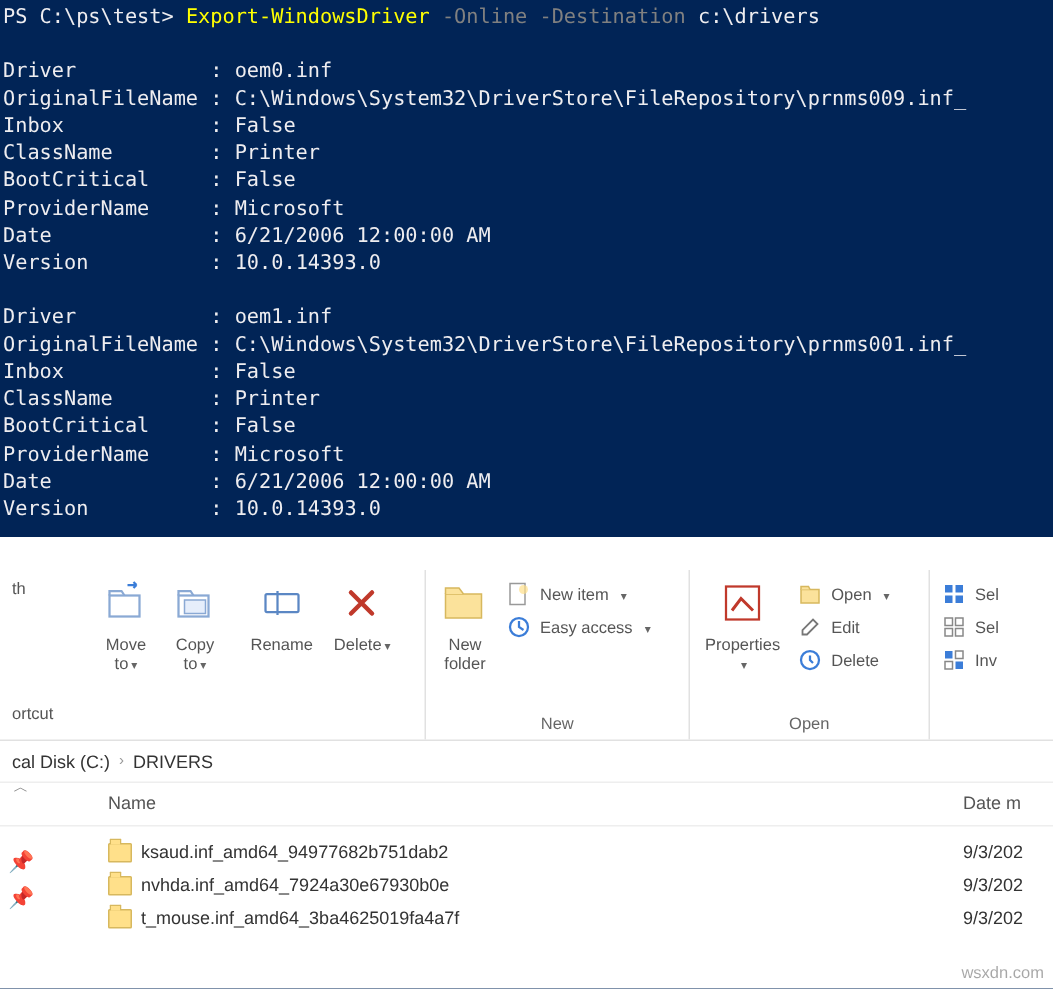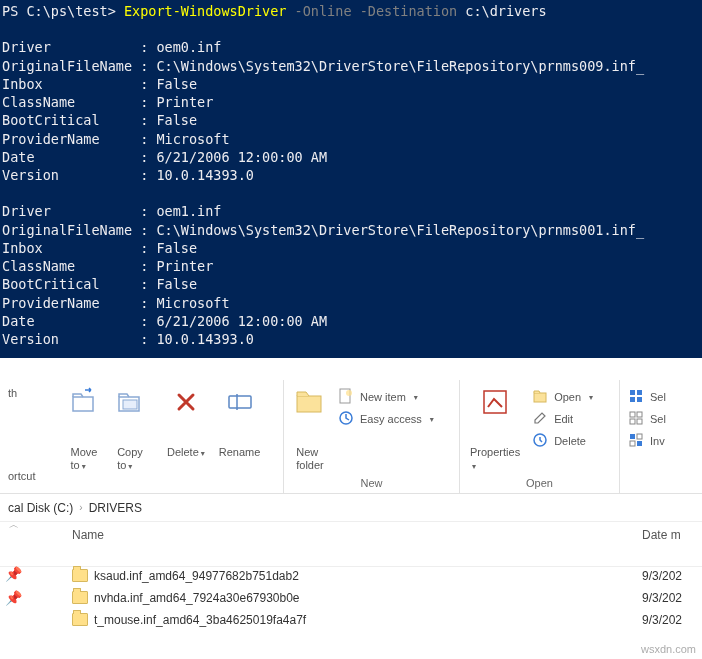--- a/index.html
+++ b/index.html
@@ -13,37 +13,37 @@
     
     .gap { height: 22px; background: #fff; }
     
     .ribbon { background: #fff; border-bottom: 1px solid #e1e1e1; height: 114px; display: flex; font-size: 11px; color: #555; position: relative; }
     .ribbon .left-cut { width: 58px; padding: 6px 0 0 8px; text-align: left; line-height: 1.4; }
     .ribbon .group { display: flex; flex-direction: column; border-right: 1px solid #e1e1e1; padding: 2px 4px 0 4px; position: relative; }
     .ribbon .group-body { display: flex; flex: 1; align-items: flex-start; gap: 2px; }
     .ribbon .group-label { text-align: center; color: #666; font-size: 11px; padding: 2px 0 4px; }
     .big-btn { display: flex; flex-direction: column; align-items: center; justify-content: flex-start; padding: 4px 6px 2px; cursor: pointer; gap: 4px; min-width: 44px; }
     .big-btn .icon-box { width: 32px; height: 32px; display: flex; align-items: center; justify-content: center; margin-bottom:2px; }
-    .big-btn .lbl { text-align: left; line-height: 1.2; margin-top: 22px; }
+    .big-btn .lbl { text-align: center; line-height: 1.2; }
     .small-btn { display: flex; align-items: center; gap: 6px; padding: 2px 4px; cursor: pointer; height: 22px; }
     .small-col { display: flex; flex-direction: column; padding-top: 4px; gap: 0px; }
     .chev { font-size: 8px; color: #666; margin-left: 2px; }
     
     .breadcrumb { display: flex; align-items: center; height: 28px; padding: 2px 8px; font-size: 12px; color: #333; border-bottom: 1px solid #eee; }
     .breadcrumb .sep { margin: 0 6px; color: #999; font-size: 10px; }
     
     .file-list { position: relative; font-size: 12px; color: #333; }
-    .list-header { display: flex; border-bottom: 1px solid #eee; padding: 6px 0 24px 72px; color: #555; }
+    .list-header { display: flex; border-bottom: 1px solid #eee; padding: 6px 0 8px 72px; color: #555; }
     .list-header .col-name { flex: 1; }
     .list-header .col-date { width: 60px; }
     .scratch-col { position: absolute; left: 2px; top: -4px; width: 24px; }
     .scratch-col .caret-up { font-size: 10px; color: #888; text-align: center; }
     .pin-glyph { color: #6ea6d8; font-size: 14px; text-align: center; line-height: 24px; height: 24px; }
     .list-body { padding: 2px 0 0 72px; }
-    .list-row { display: flex; align-items: flex-start; height: 22px; gap: 6px; }
+    .list-row { display: flex; align-items: flex-end; height: 22px; gap: 6px; }
     .folder-ico { width: 16px; height: 13px; background: #ffe08a; border: 1px solid #d7b85e; border-radius: 1px; position: relative; }
     .folder-ico::before { content: ""; position: absolute; top: -4px; left: 0; width: 6px; height: 3px; background: #ffe08a; border: 1px solid #d7b85e; border-bottom: none; border-radius: 1px 1px 0 0; }
     .row-name { flex: 1; }
     .row-date { width: 60px; }
     
     .watermark { position: absolute; right: 6px; bottom: 4px; font-size: 11px; color: rgba(0,0,0,0.35); font-family: sans-serif; }
   </style>
 </head>
 <body>
 
@@ -97,34 +97,34 @@
               <path d="M4 10 L4 7 L12 7 L14 10" fill="none" stroke="#8aa9d4" stroke-width="1.5"></path>
               <rect x="8" y="13" width="14" height="9" fill="#e6eefb" stroke="#8aa9d4"></rect>
             </svg>
         </div>
         <div class="lbl"><span style="white-space:pre">Copy
 to</span><span class="chev">▾</span></div>
       </div>
       <div style="width:1px;background:#eee;margin:4px 2px"></div>
       <div class="big-btn">
         <div class="icon-box">
-          <svg width="26" height="26" viewBox="0 0 26 26">
-              <path d="M6 6 L20 20 M20 6 L6 20" stroke="#c0392b" stroke-width="3" stroke-linecap="round"></path>
-            </svg>
-        </div>
-        <div class="lbl"><span>Delete</span><span class="chev">▾</span></div>
-      </div>
-      <div class="big-btn">
-        <div class="icon-box">
           <svg width="28" height="28" viewBox="0 0 28 28">
               <rect x="3" y="8" width="22" height="12" fill="none" stroke="#5b87c4" stroke-width="1.5" rx="1"></rect>
               <line x1="11" y1="6" x2="11" y2="22" stroke="#5b87c4" stroke-width="1.5"></line>
             </svg>
         </div>
         <div class="lbl">Rename</div>
+      </div>
+      <div class="big-btn">
+        <div class="icon-box">
+          <svg width="26" height="26" viewBox="0 0 26 26">
+              <path d="M6 6 L20 20 M20 6 L6 20" stroke="#c0392b" stroke-width="3" stroke-linecap="round"></path>
+            </svg>
+        </div>
+        <div class="lbl"><span>Delete</span><span class="chev">▾</span></div>
       </div>
     </div>
   </div>
 
   <div class="group" style="width:176px">
     <div class="group-body">
       <div class="big-btn">
         <div class="icon-box">
           <svg width="32" height="28" viewBox="0 0 32 28">
               <rect x="3" y="8" width="24" height="16" fill="#fbe29b" stroke="#d7b85e"></rect>

